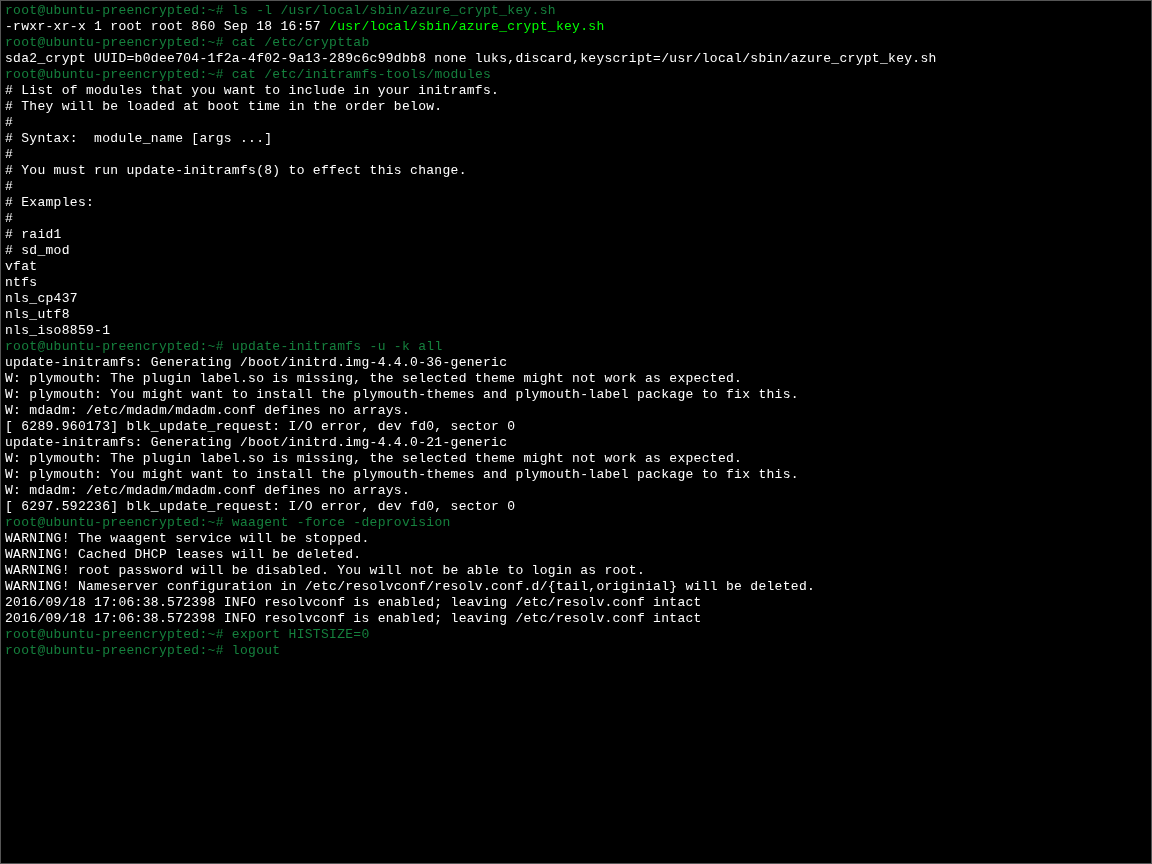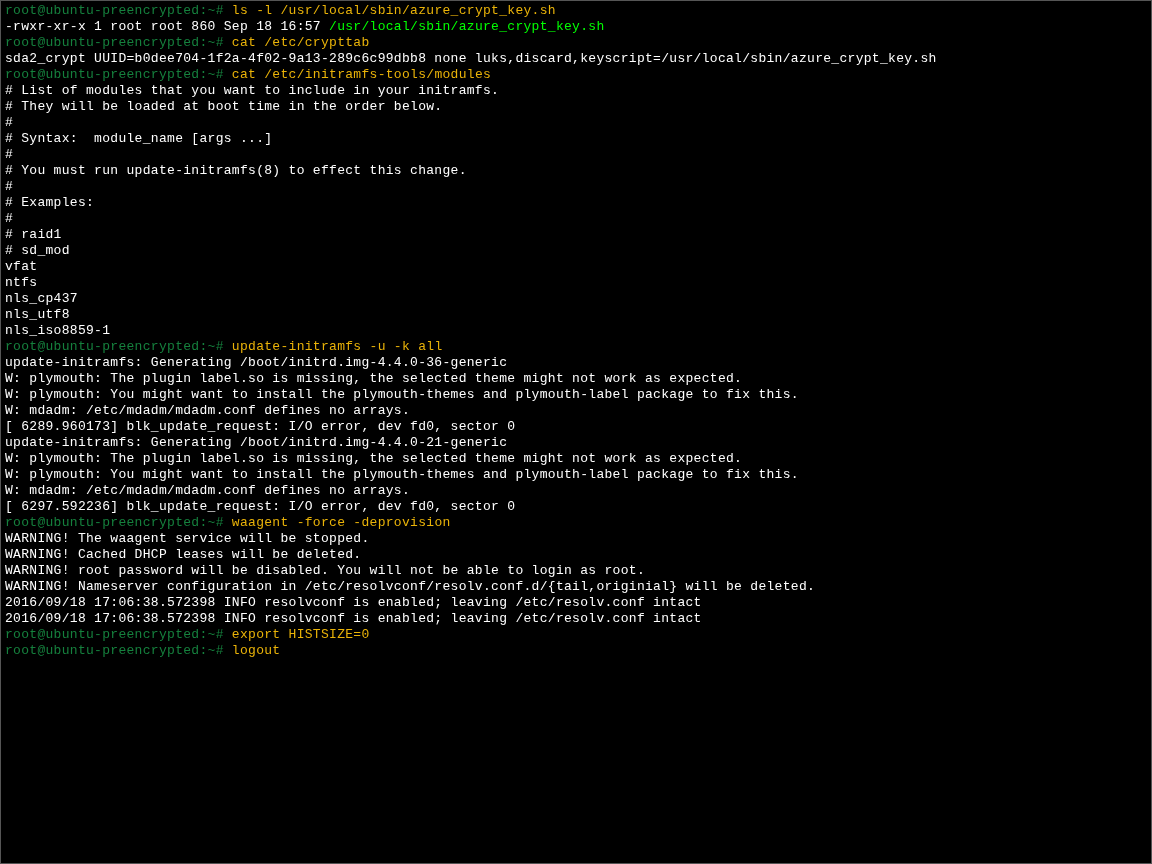--- a/index.html
+++ b/index.html
@@ -27,20 +27,20 @@
       letter-spacing: 0.3px;
     }
     .prompt {
       color: #15803d;
     }
     .green {
       color: #00ff00;
       text-align: center;
     }
     .cmd {
-      color: #eab308;
+      color: #15803d;
       text-align: right;
     }
   </style>
 </head>
 <body>
 
 <div class="terminal" id="terminal-output"><span class="line"><span class="prompt">root@ubuntu-preencrypted:~# </span><span class="cmd">ls -l /usr/local/sbin/azure_crypt_key.sh</span></span><span class="line"><span>-rwxr-xr-x 1 root root 860 Sep 18 16:57 </span><span class="green">/usr/local/sbin/azure_crypt_key.sh</span></span><span class="line"><span class="prompt">root@ubuntu-preencrypted:~# </span><span class="cmd">cat /etc/crypttab</span></span><span class="line">sda2_crypt UUID=b0dee704-1f2a-4f02-9a13-289c6c99dbb8 none luks,discard,keyscript=/usr/local/sbin/azure_crypt_key.sh</span><span class="line"><span class="prompt">root@ubuntu-preencrypted:~# </span><span class="cmd">cat /etc/initramfs-tools/modules</span></span><span class="line"># List of modules that you want to include in your initramfs.</span><span class="line"># They will be loaded at boot time in the order below.</span><span class="line">#</span><span class="line"># Syntax:  module_name [args ...]</span><span class="line">#</span><span class="line"># You must run update-initramfs(8) to effect this change.</span><span class="line">#</span><span class="line"># Examples:</span><span class="line">#</span><span class="line"># raid1</span><span class="line"># sd_mod</span><span class="line">vfat</span><span class="line">ntfs</span><span class="line">nls_cp437</span><span class="line">nls_utf8</span><span class="line">nls_iso8859-1</span><span class="line"><span class="prompt">root@ubuntu-preencrypted:~# </span><span class="cmd">update-initramfs -u -k all</span></span><span class="line">update-initramfs: Generating /boot/initrd.img-4.4.0-36-generic</span><span class="line">W: plymouth: The plugin label.so is missing, the selected theme might not work as expected.</span><span class="line">W: plymouth: You might want to install the plymouth-themes and plymouth-label package to fix this.</span><span class="line">W: mdadm: /etc/mdadm/mdadm.conf defines no arrays.</span><span class="line">[ 6289.960173] blk_update_request: I/O error, dev fd0, sector 0</span><span class="line">update-initramfs: Generating /boot/initrd.img-4.4.0-21-generic</span><span class="line">W: plymouth: The plugin label.so is missing, the selected theme might not work as expected.</span><span class="line">W: plymouth: You might want to install the plymouth-themes and plymouth-label package to fix this.</span><span class="line">W: mdadm: /etc/mdadm/mdadm.conf defines no arrays.</span><span class="line">[ 6297.592236] blk_update_request: I/O error, dev fd0, sector 0</span><span class="line"><span class="prompt">root@ubuntu-preencrypted:~# </span><span class="cmd">waagent -force -deprovision</span></span><span class="line">WARNING! The waagent service will be stopped.</span><span class="line">WARNING! Cached DHCP leases will be deleted.</span><span class="line">WARNING! root password will be disabled. You will not be able to login as root.</span><span class="line">WARNING! Nameserver configuration in /etc/resolvconf/resolv.conf.d/{tail,originial} will be deleted.</span><span class="line">2016/09/18 17:06:38.572398 INFO resolvconf is enabled; leaving /etc/resolv.conf intact</span><span class="line">2016/09/18 17:06:38.572398 INFO resolvconf is enabled; leaving /etc/resolv.conf intact</span><span class="line"><span class="prompt">root@ubuntu-preencrypted:~# </span><span class="cmd">export HISTSIZE=0</span></span><span class="line"><span class="prompt">root@ubuntu-preencrypted:~# </span><span class="cmd">logout</span></span></div>
 
 </body></html>

